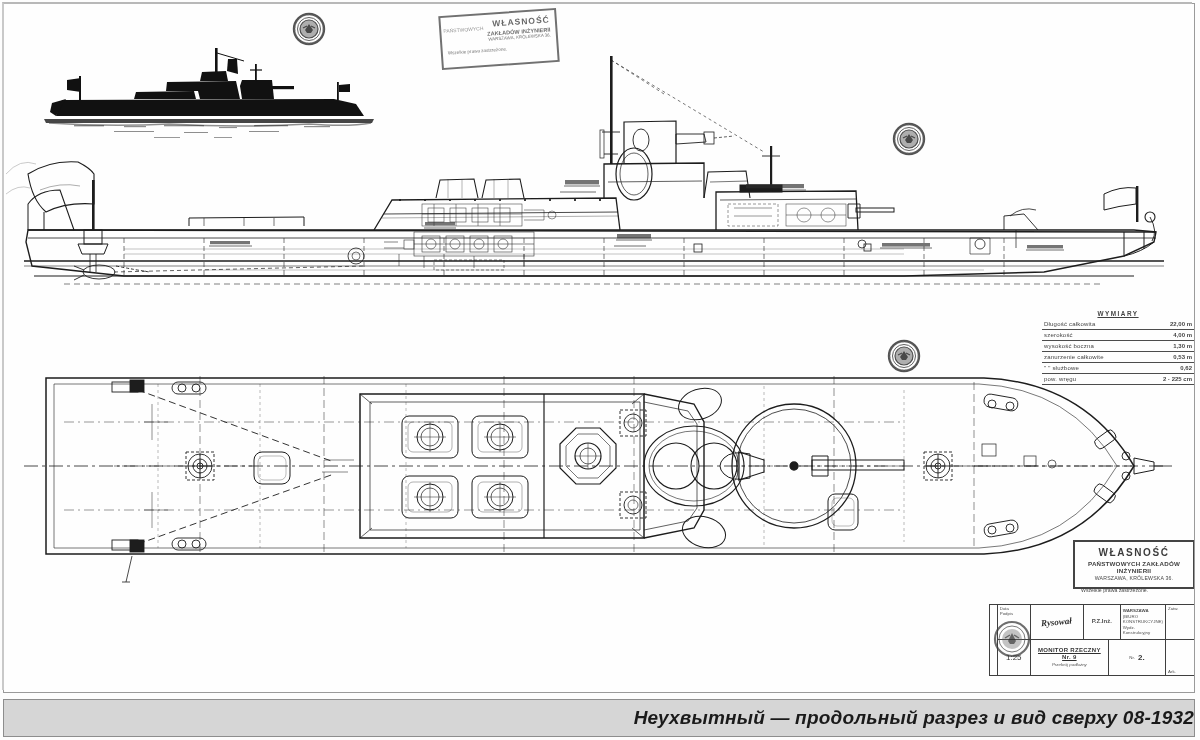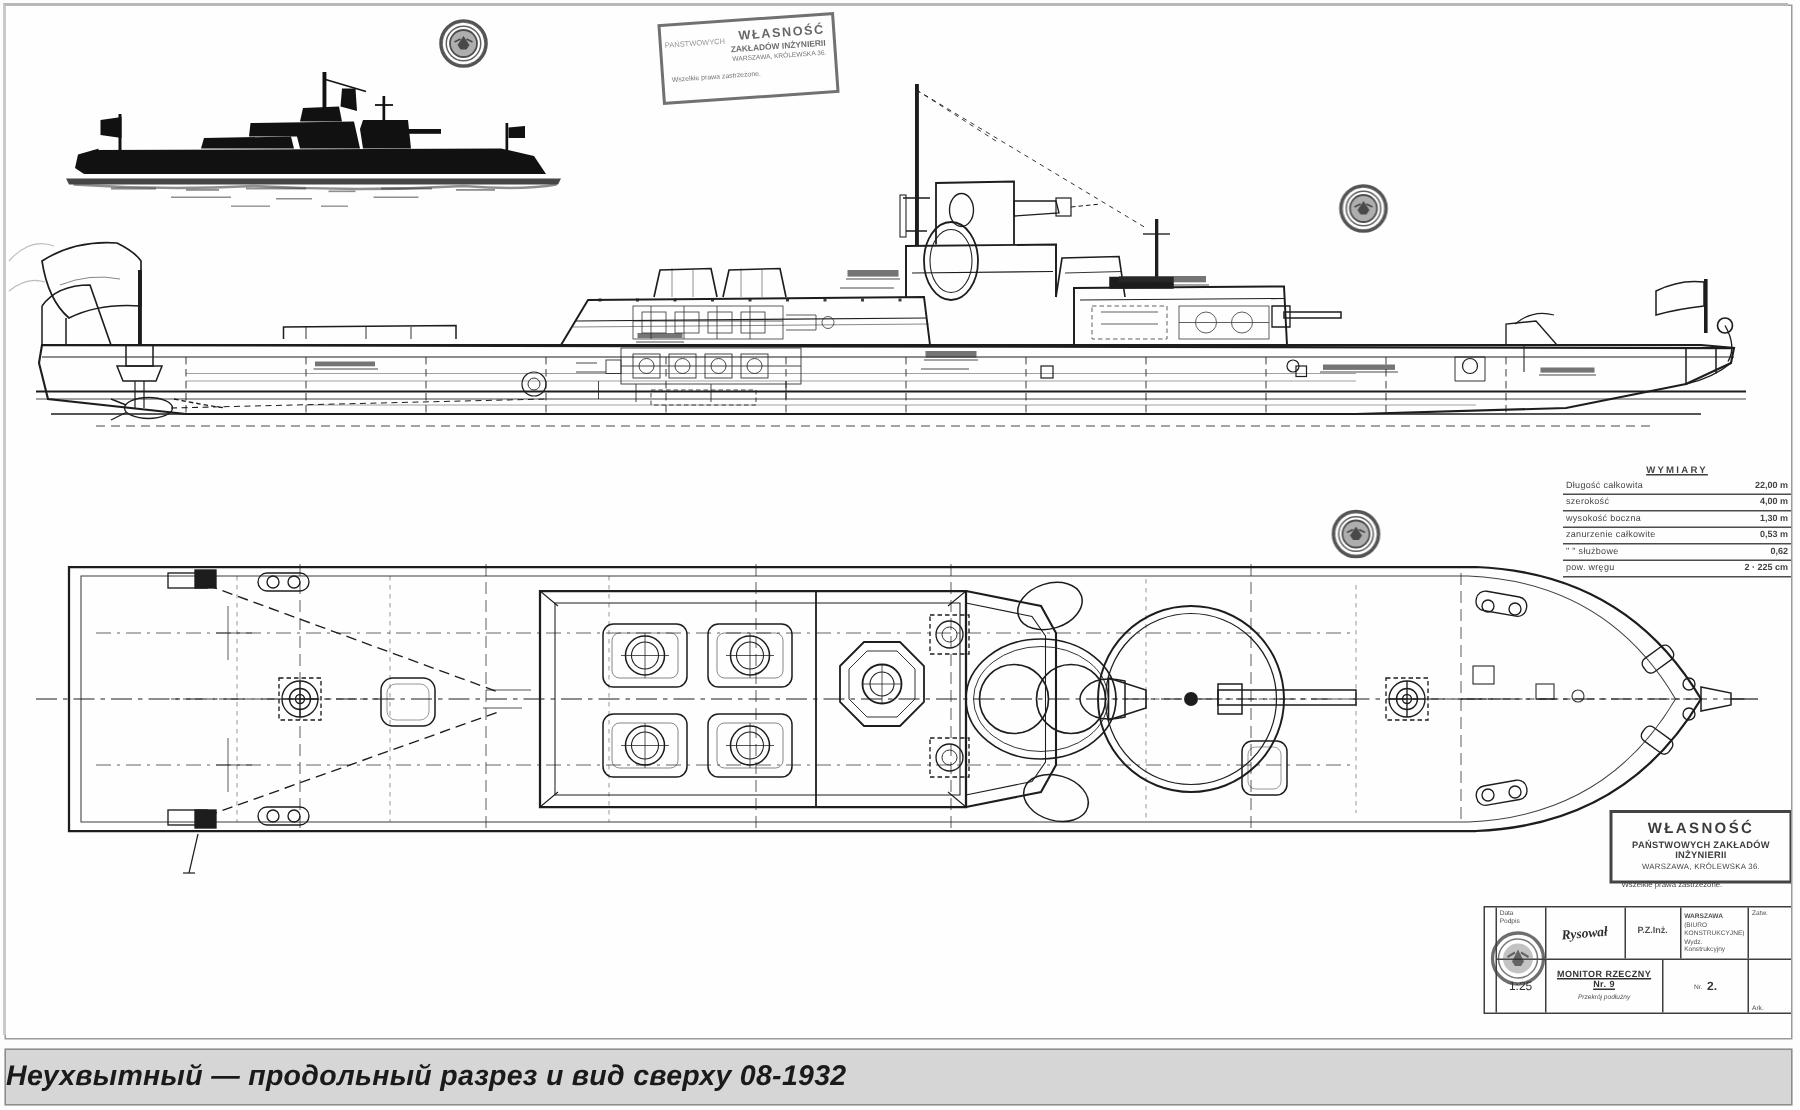--- a/index.html
+++ b/index.html
@@ -13,21 +13,21 @@
   .frame:before{content:"";position:absolute;left:-2px;top:-2px;width:100%;height:100%;
          border-top:2px solid #b8b8b8;border-left:2px solid #c9c9c9;box-sizing:border-box;}
 
   
   .sheet{position:absolute;left:4px;top:4px;width:1190px;height:688px;overflow:hidden;}
   .sheet svg{position:absolute;left:0;top:0;}
 
   
   .caption{position:absolute;left:3px;top:699px;width:1192px;height:38px;
            background:#d6d6d6;border:1px solid #8d8d8d;box-sizing:border-box;
-           display:flex;align-items:center;justify-content:flex-start;}
+           display:flex;align-items:center;justify-content:flex-end;}
   .caption span{font-family:"Liberation Sans",sans-serif;font-weight:bold;font-style:italic;
            font-size:19px;color:#1a1a1a;letter-spacing:.2px;white-space:nowrap;}
 
   .stamp-tilt{position:absolute;left:436px;top:8px;width:118px;height:54px;
        transform:rotate(-4deg);opacity:.72;}
   .stamp-tilt .inner{width:100%;height:100%;border:2px solid #3b3b3b;box-sizing:border-box;
        padding:4px 5px;background:rgba(255,255,255,.25);}
   .stamp-tilt .l1{font-size:8.5px;font-weight:bold;color:#2e2e2e;text-align:right;letter-spacing:1px;}
   .stamp-tilt .l2{font-size:5.6px;font-weight:bold;color:#333;text-align:right;margin-top:2px;}
   .stamp-tilt .l3{font-size:4.4px;color:#3a3a3a;text-align:right;}

